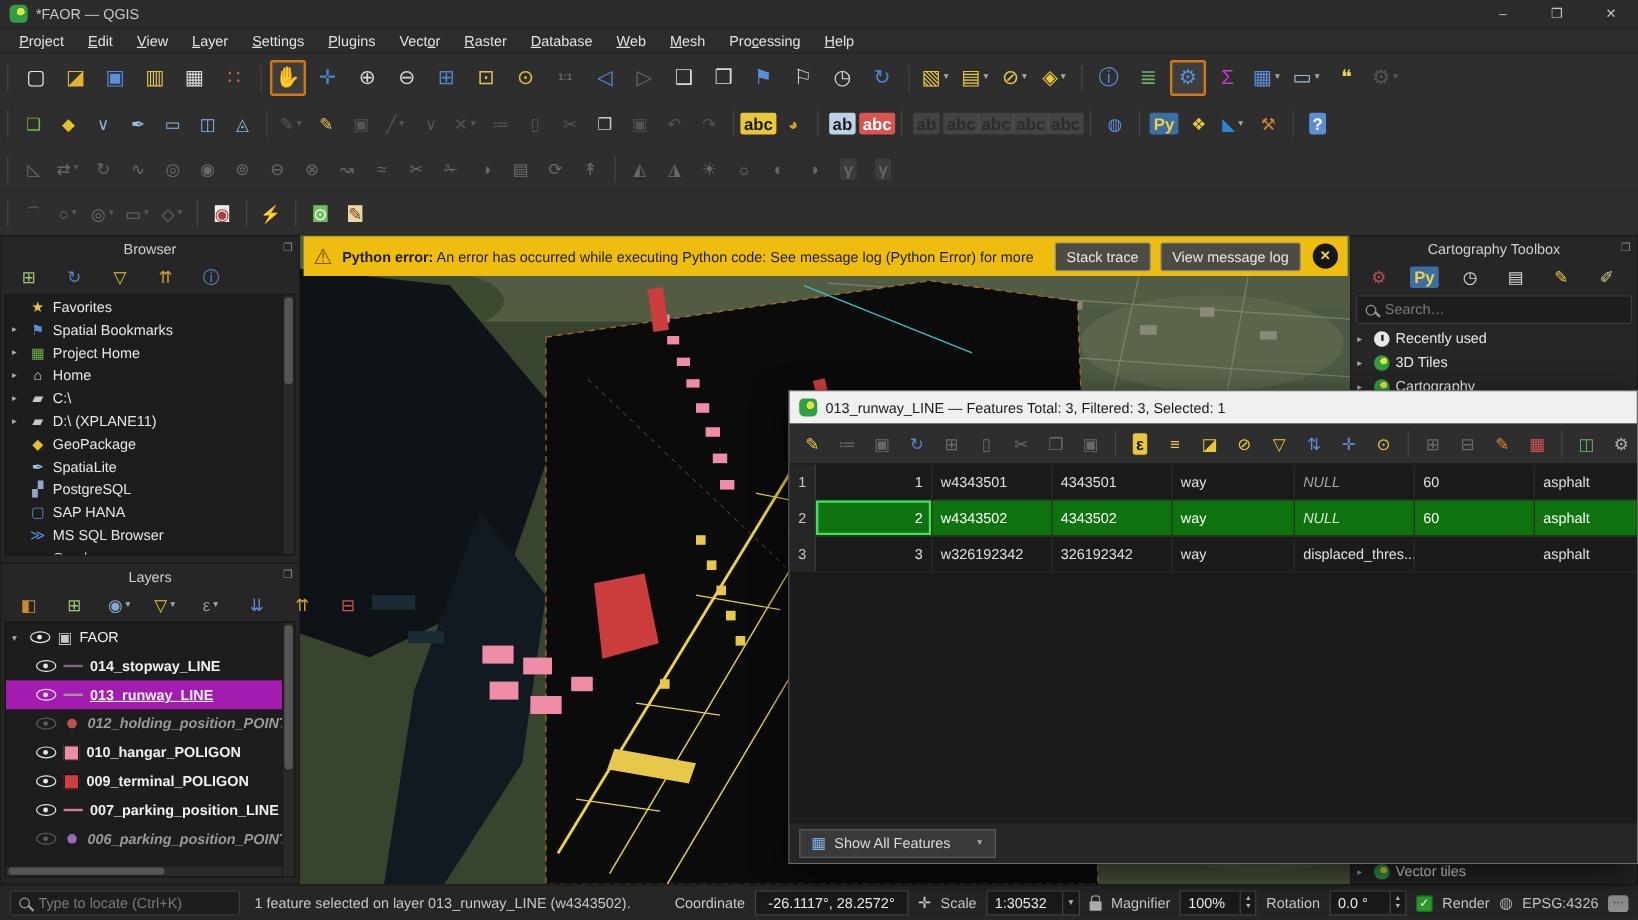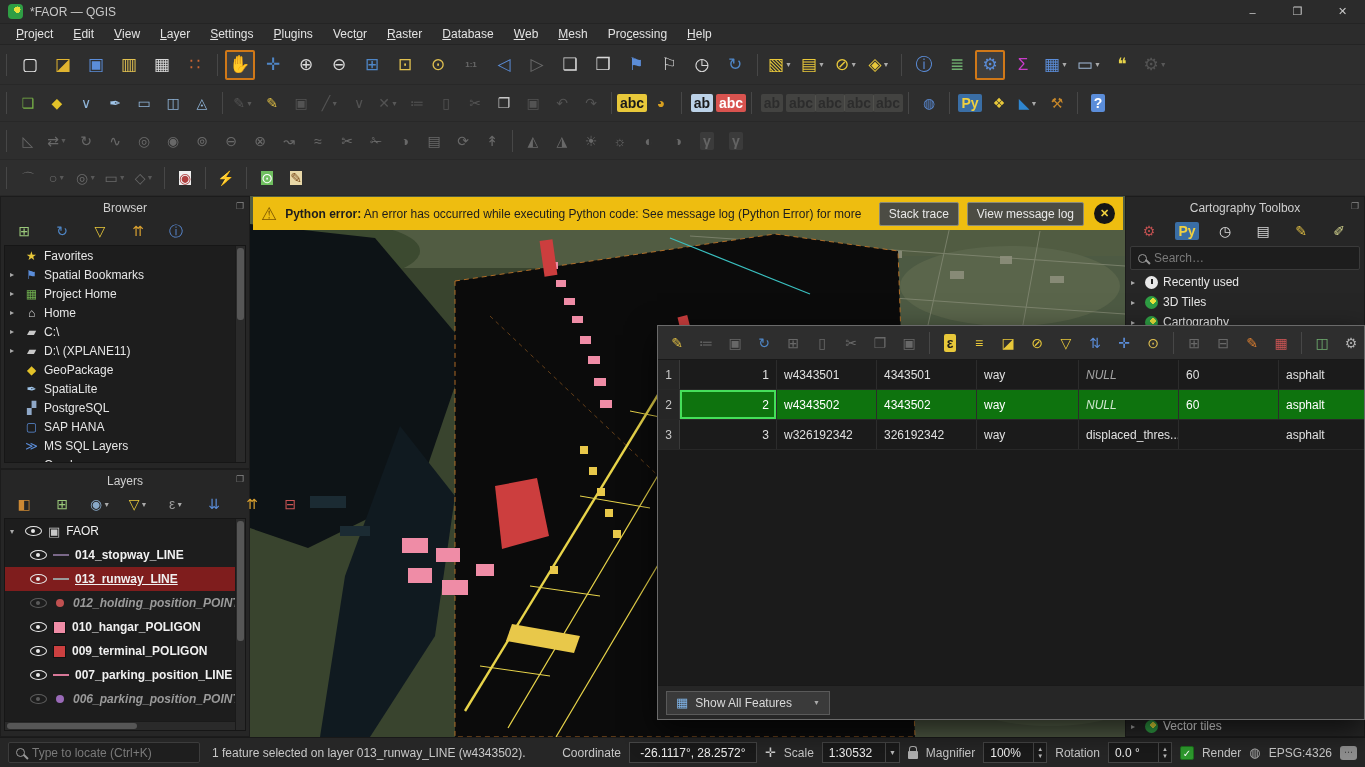--- a/index.html
+++ b/index.html
@@ -32,21 +32,21 @@
   .phead{height:21px;display:flex;align-items:center;justify-content:center;color:#cfcfcf;font-size:12px;position:relative}
   .dockbtn{position:absolute;right:5px;top:4px;color:#8a8a8a;font-size:9px}
   .ptools{display:flex;gap:8px;padding:3px 8px;align-items:center;height:26px}
   .ptools .tg{font-size:14px}
   .tree{background:#1d1d1d;margin:1px 3px 3px 3px;overflow:hidden;position:relative;border:1px solid #161616}
   .ti{display:flex;align-items:center;height:19px;gap:5px;padding-left:5px;color:#e6e6e6;font-size:12px;white-space:nowrap}
   .ti .ar{width:9px;font-size:8px;color:#aaa;flex:none}
   .ti .ic{font-size:12px;width:15px;text-align:center;flex:none}
   
   .li{display:flex;align-items:center;height:24px;gap:6px;padding-left:5px;font-size:12px;white-space:nowrap;color:#f0f0f0}
-  .li.selrow{background:#7f1d1d}
+  .li.selrow{background:#a21caf}
   .li.selrow .lbl{text-decoration:underline}
   .li .lbl{font-weight:bold}
   .li.hid .lbl{font-style:italic;color:#9a9a9a;font-weight:bold}
   .eye{width:17px;height:14px;position:relative;flex:none}
   .eye::before{content:"";position:absolute;inset:2px 0;border:1.5px solid #e8e8e8;border-radius:50%}
   .eye::after{content:"";position:absolute;left:6px;top:5px;width:4px;height:4px;background:#e8e8e8;border-radius:50%}
   .eye.off{opacity:.3}
   .sw-line{width:16px;height:2px;flex:none}
   .sw-poly{width:13px;height:13px;border:1px solid #111;flex:none}
   .sw-point{width:8px;height:8px;border-radius:50%;flex:none;margin:0 3px}
@@ -654,21 +654,21 @@
         <span>PostgreSQL</span>
       </div>
       <div class="ti">
         <span class="ar"></span>
         <span class="ic" style="color: rgb(91, 141, 217);">▢</span>
         <span>SAP HANA</span>
       </div>
       <div class="ti">
         <span class="ar"></span>
         <span class="ic" style="color: rgb(91, 141, 217);">≫</span>
-        <span>MS SQL Layers</span>
+        <span>MS SQL Browser</span>
       </div>
       <div class="ti">
         <span class="ar"></span>
         <span class="ic" style="color: rgb(143, 168, 200);">▬</span>
         <span>Oracle</span>
       </div>
       <div class="vscroll">
         <div class="vthumb"></div>
       </div>
     </div>
@@ -813,20 +813,24 @@
       </div>
       <div class="ti" style="margin-top: auto; height: 20px;">
         <span class="ar">▸</span>
         <span class="qico"></span>
         <span>Vector tiles</span>
       </div>
     </div>
 </div>
 
 <div id="attrwin">
+  <div id="awtitle">
+    <span class="qlogo" style="margin:0"></span>
+    <span>013_runway_LINE — Features Total: 3, Filtered: 3, Selected: 1</span>
+  </div>
   <div id="awtools">
       <div class="tbtn">
         <span class="tg" style="color: rgb(226, 192, 68);">✎</span>
       </div>
       <div class="tbtn dis">
         <span class="tg">≔</span>
       </div>
       <div class="tbtn dis">
         <span class="tg">▣</span>
       </div>

